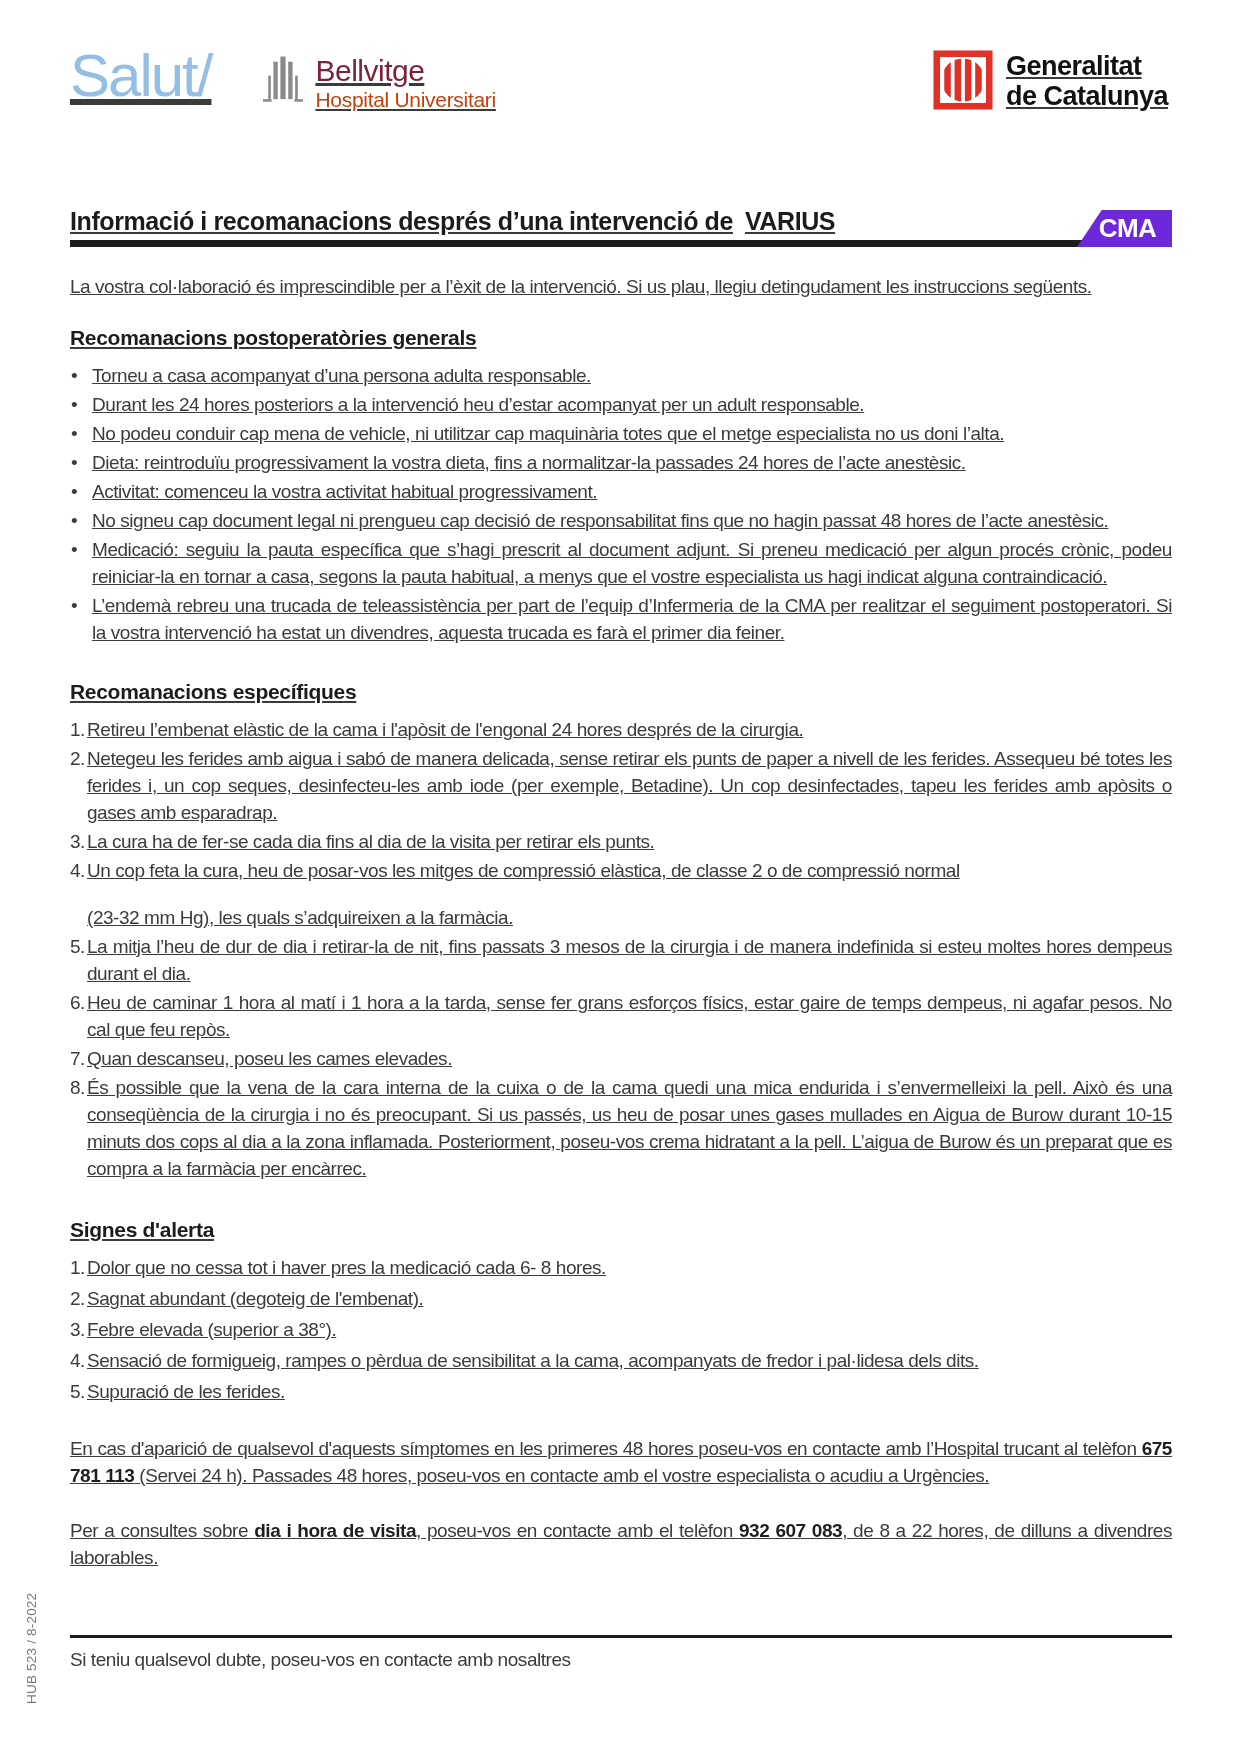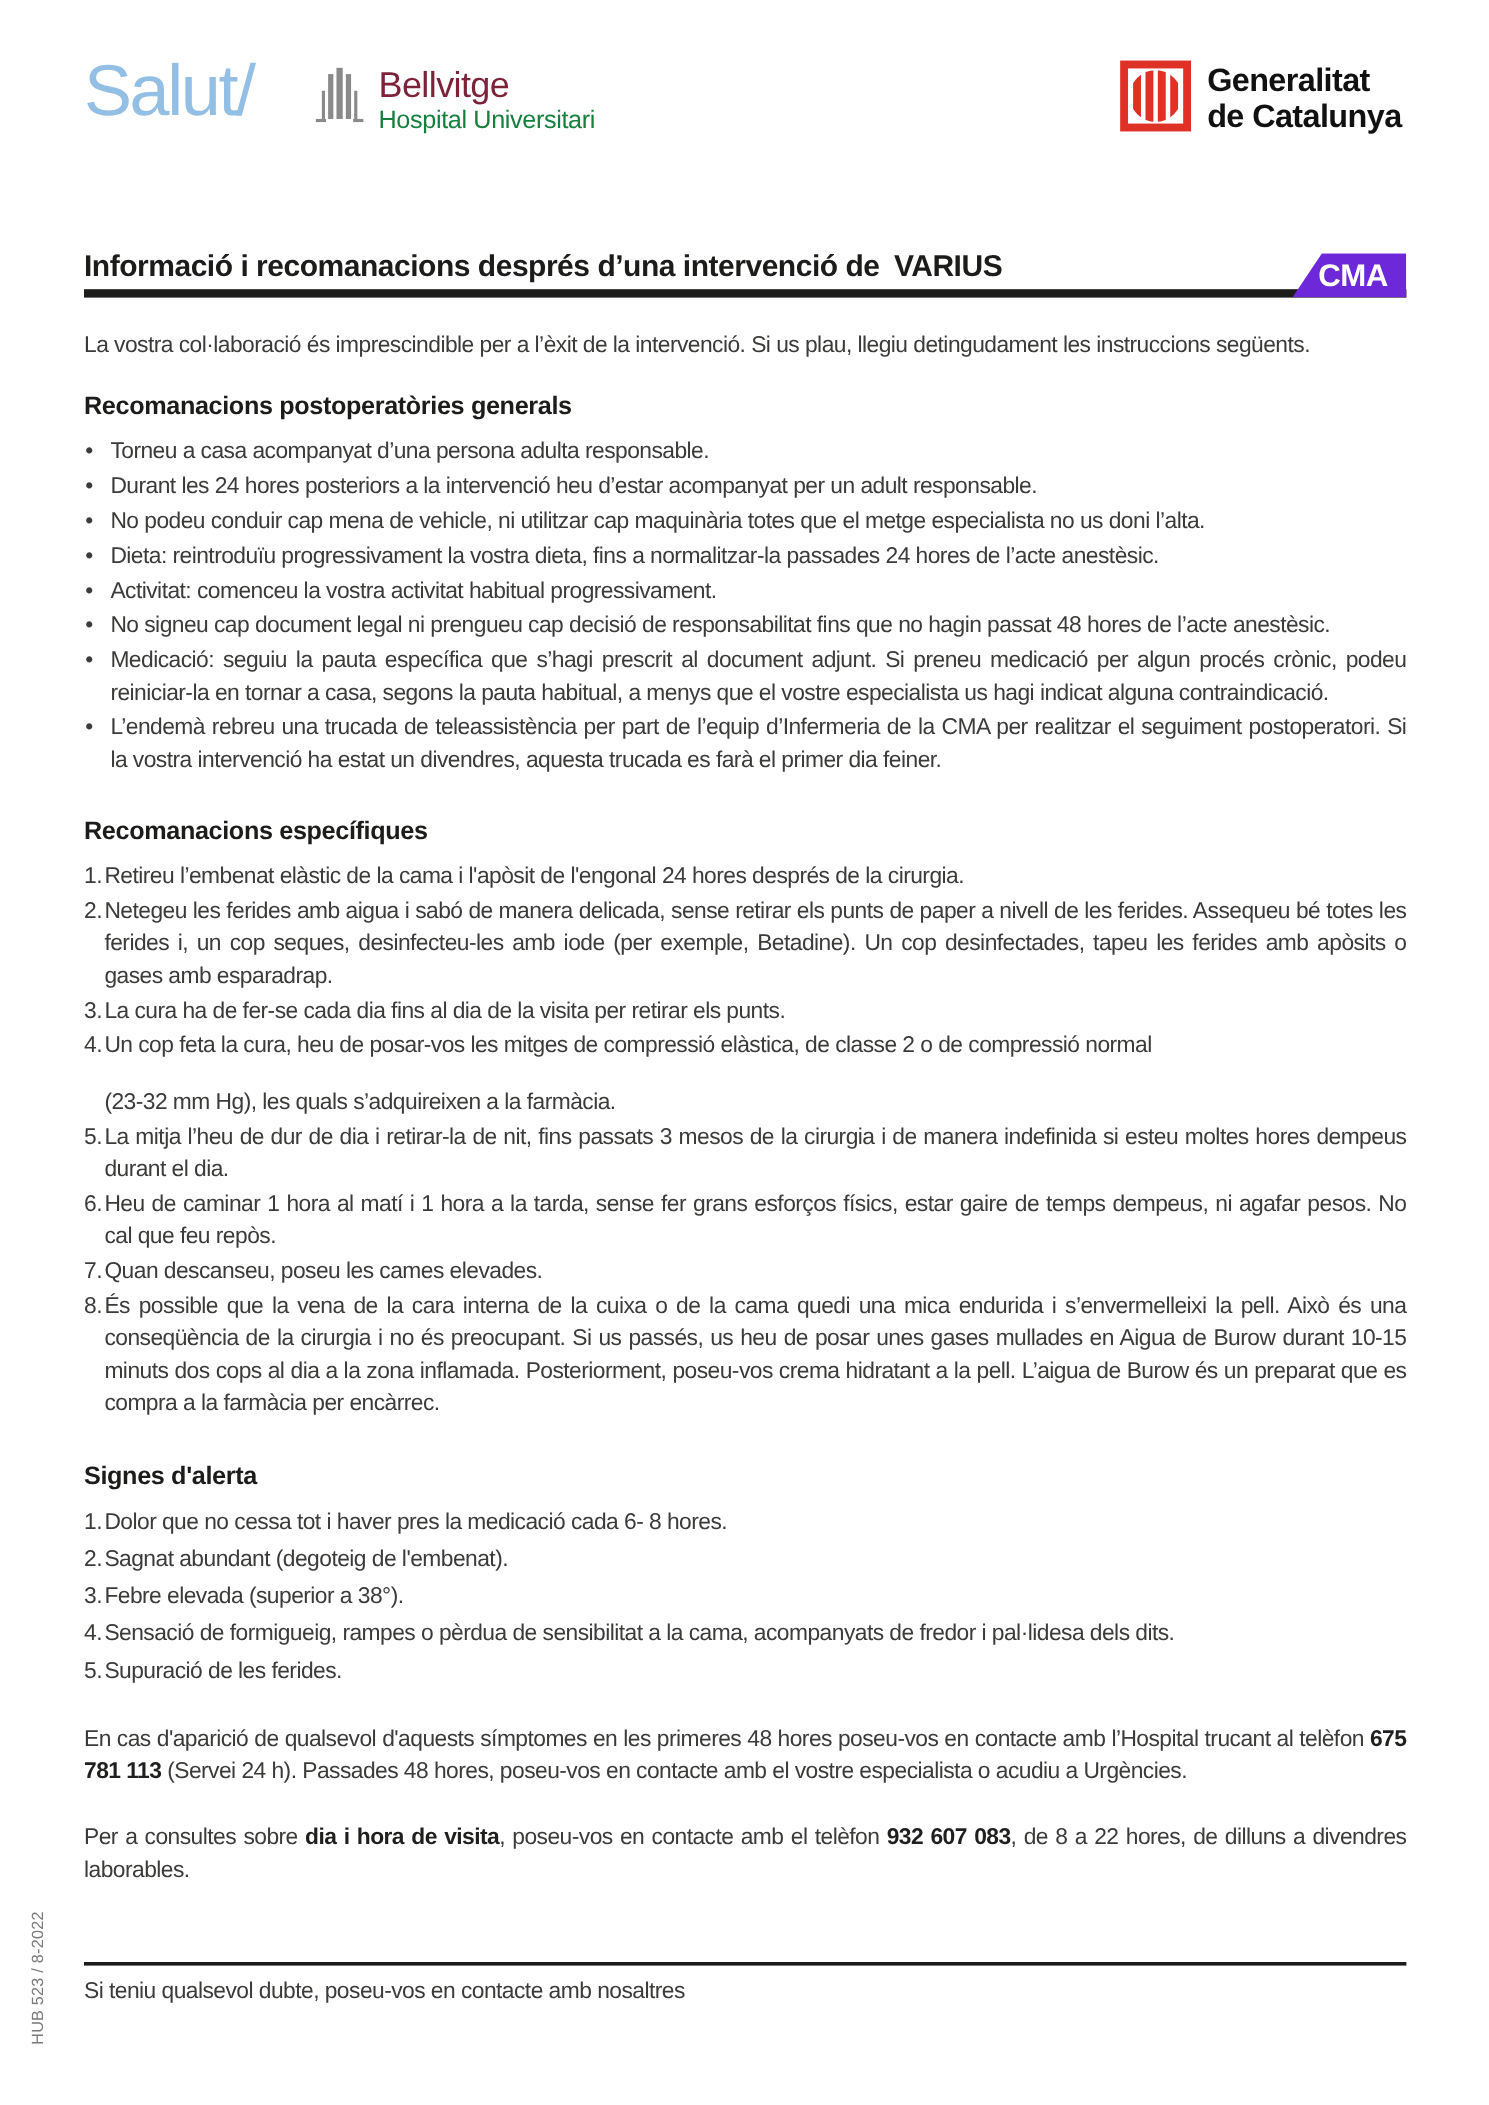--- a/index.html
+++ b/index.html
@@ -4,28 +4,28 @@
 <style>
   html,body{margin:0;padding:0;background:#ffffff;}
   .page{
     position:relative;
     width:1241px;height:1754px;
     background:#ffffff;
     font-family:"Liberation Sans", sans-serif;
     color:#3b3b3a;
     overflow:hidden;
   }
-  .content{position:absolute;left:70px;top:0;width:1102px;}
+  .content{position:absolute;left:70px;top:0;width:1102px;text-decoration:underline;}
   
   .header{display:flex;align-items:flex-start;margin-top:46px;}
   .salut{font-size:60px;line-height:60px;color:#94bfe5;letter-spacing:-2px;font-weight:400;}
   .bell{margin-left:52px;display:flex;align-items:flex-end;gap:12px;margin-top:8px;}
   .bell-text{line-height:1;}
   .bell-name{font-size:30px;color:#7d2339;letter-spacing:-0.5px;display:block;}
-  .bell-sub{font-size:21px;color:#15803d;letter-spacing:-0.3px;display:block;margin-top:3px;}
+  .bell-sub{font-size:21px;color:#c2410c;letter-spacing:-0.3px;display:block;margin-top:3px;}
   .gen{margin-left:auto;display:flex;align-items:center;gap:13px;margin-right:4px;margin-top:4px;}
   .gen-text{font-weight:bold;color:#111;font-size:27px;line-height:1.1;letter-spacing:-0.5px;}
   
   .title-wrap{position:relative;margin-top:92px;}
   .doc-title{margin:0;font-size:25px;line-height:30px;font-weight:bold;color:#1c1c1b;letter-spacing:-0.4px;padding-right:120px;}
   .doc-title .proc{margin-left:12px;}
   .title-rule{margin-top:4px;height:7px;background:#1c1c1b;}
   .cma-badge{
     position:absolute;right:0;bottom:0;
     width:95px;height:37px;background:#6d28d9;color:#fff;

